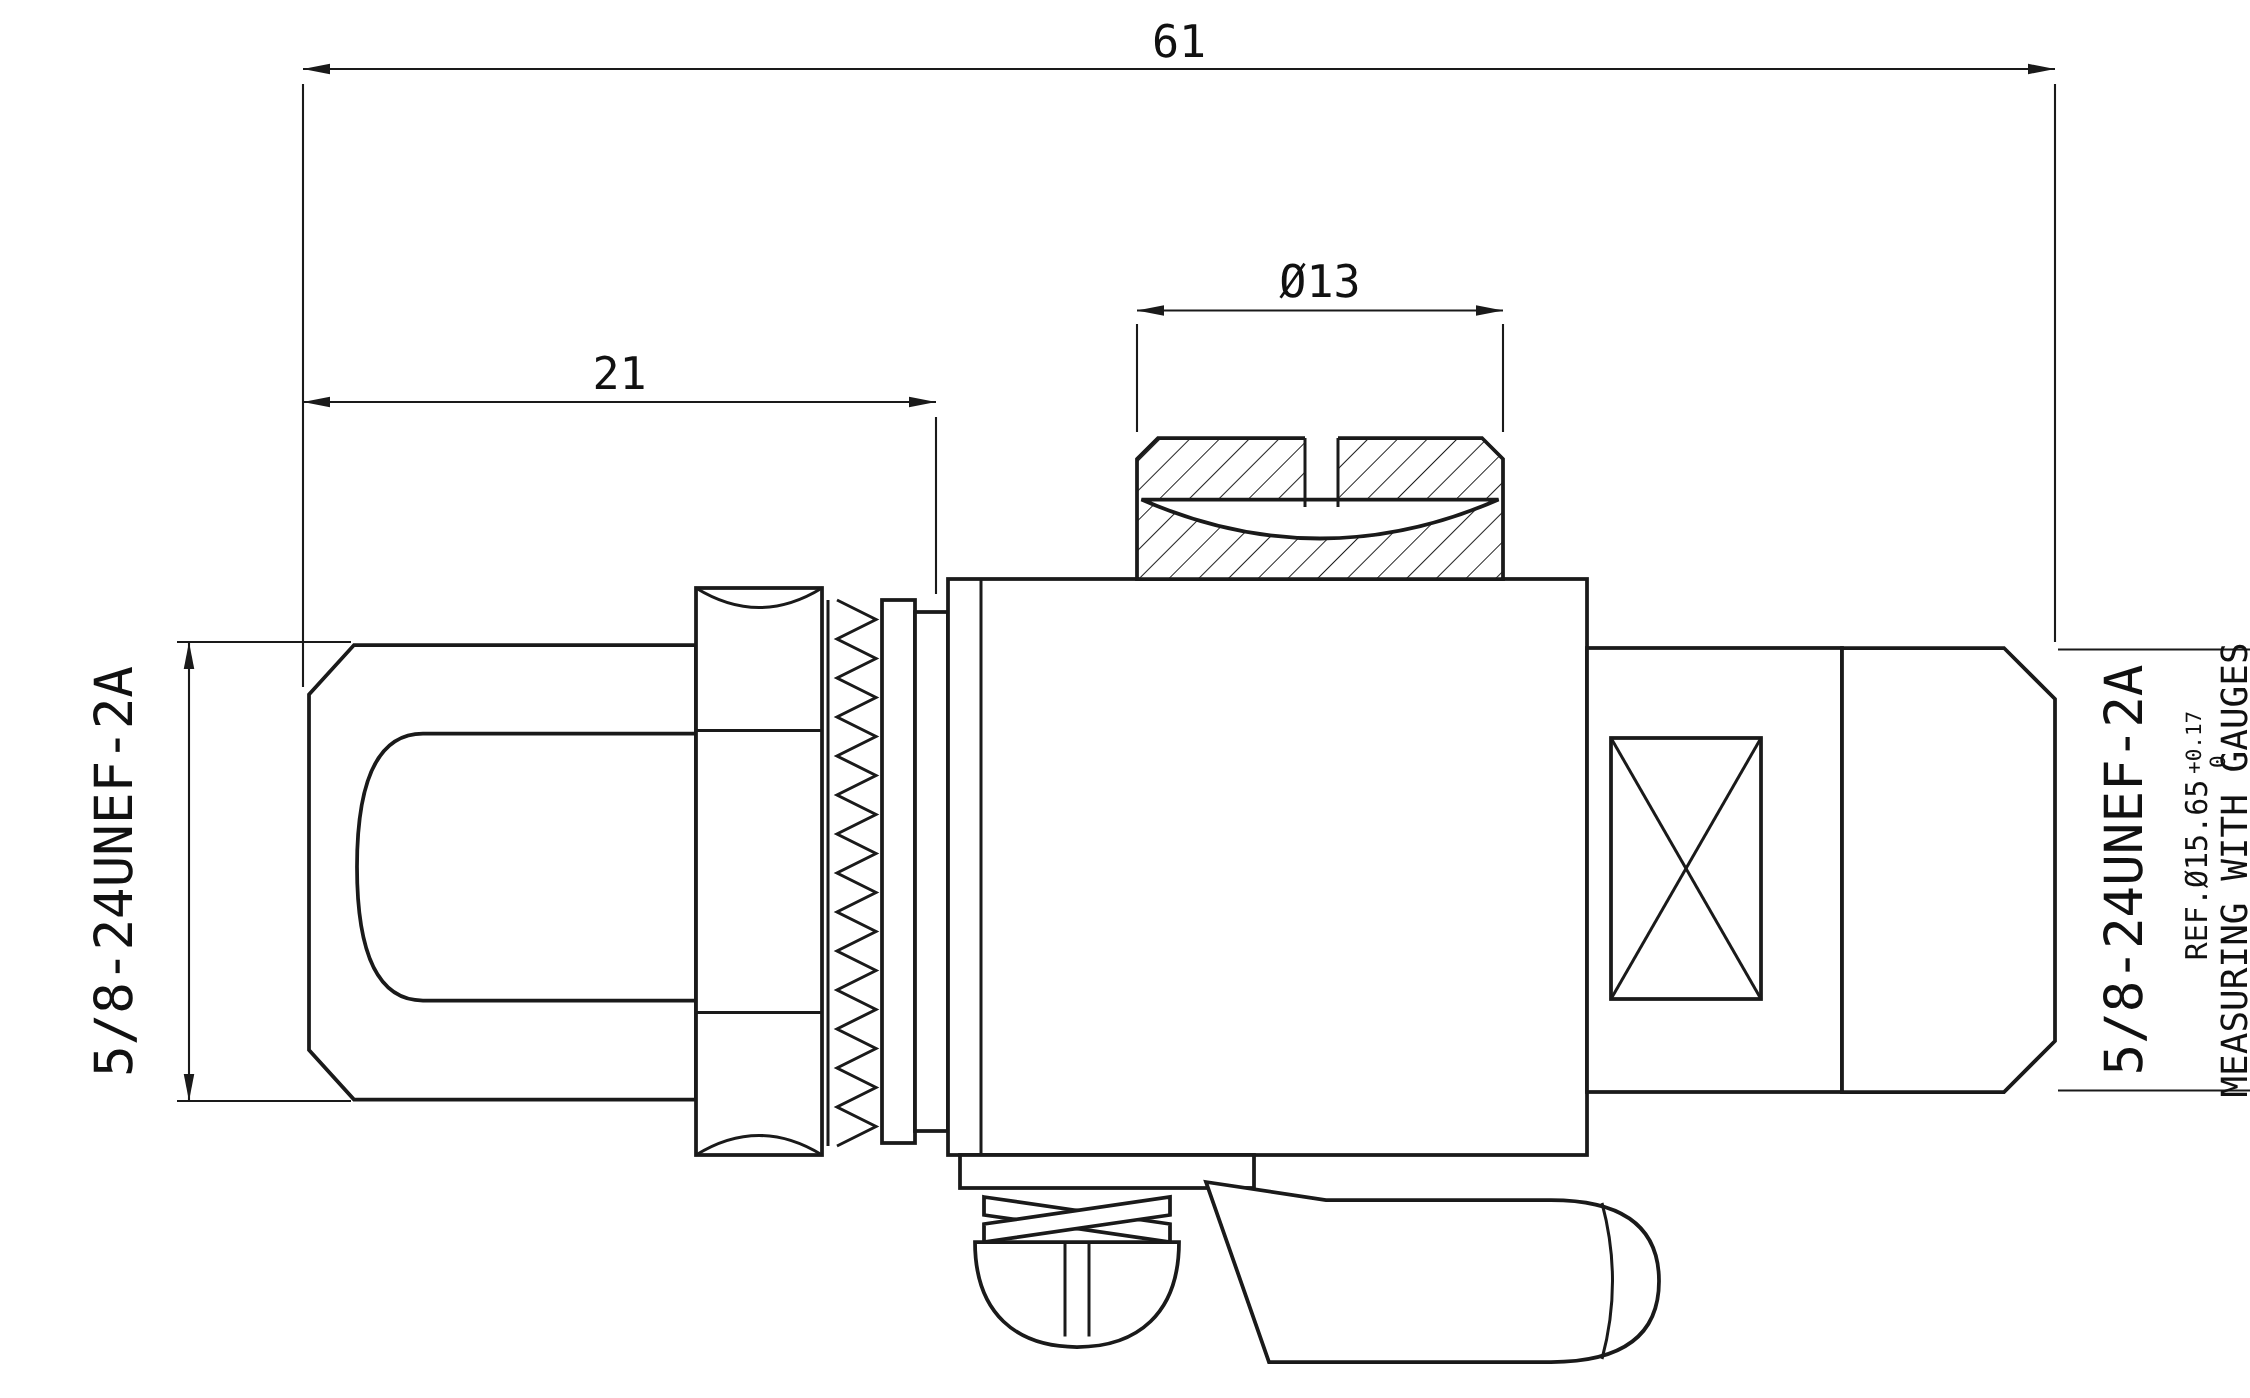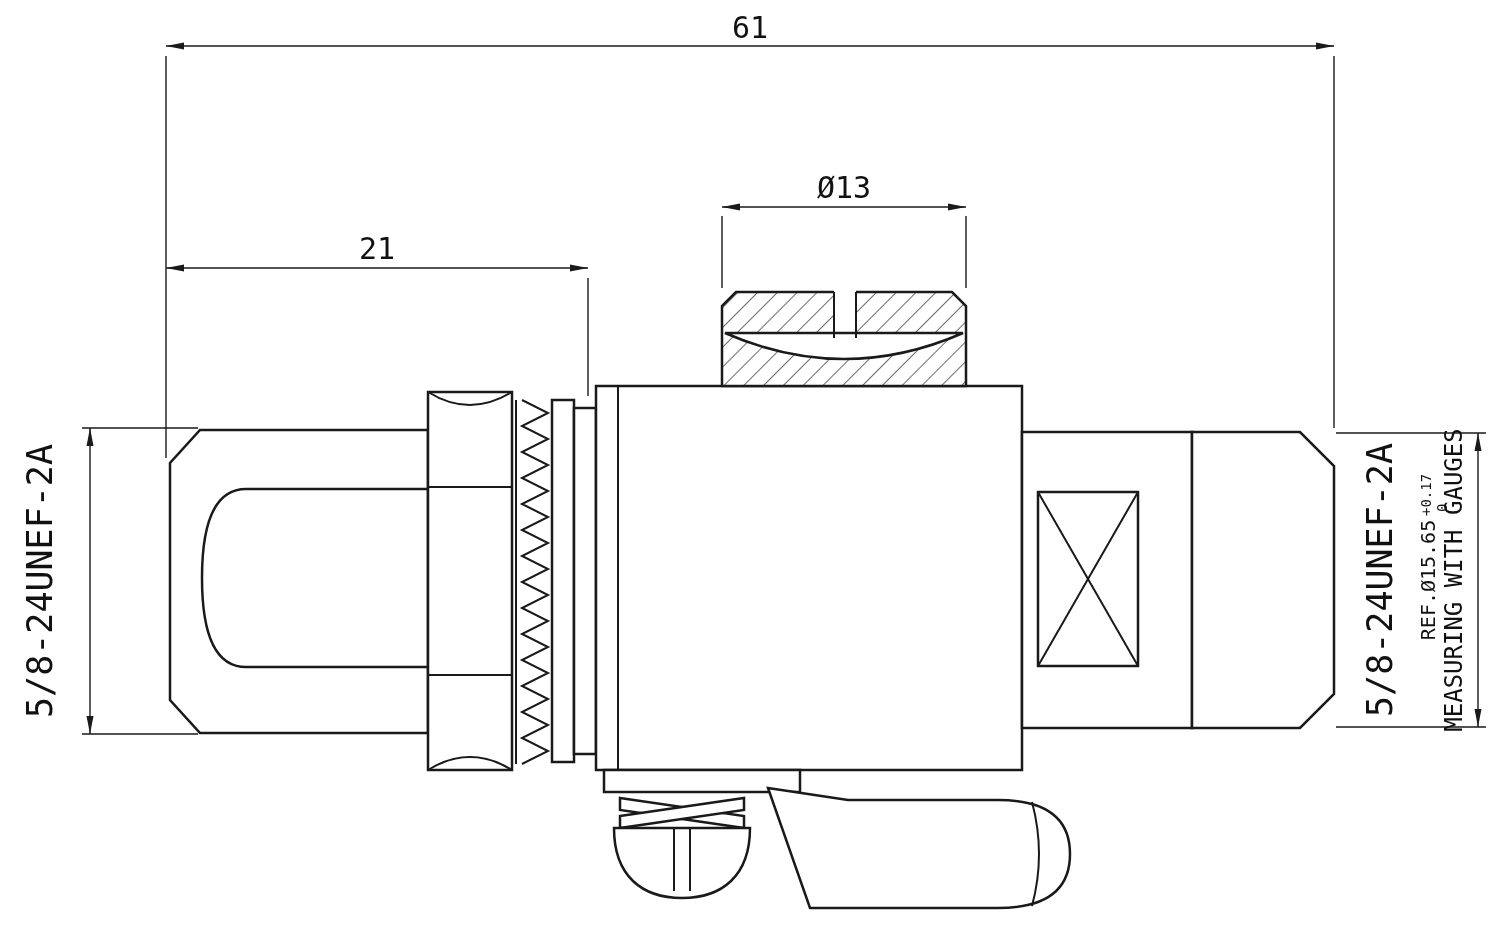--- a/index.html
+++ b/index.html
@@ -1,17 +1,17 @@
 <!DOCTYPE html>
 <html><head>
 <meta charset="utf-8">
 <style>
   html,body{margin:0;padding:0;background:#ffffff;}
   body{width:1500px;height:932px;overflow:hidden;}
-  .wrap{width:1392px;height:932px;background:#0ea5e9;}
+  .wrap{width:1392px;height:932px;background:#0ea5e9;margin-left:36px;}
   svg{display:block;}
   .outline{fill:#ffffff;stroke:#1a1a1a;stroke-width:2.5;}
   .heavy{fill:none;stroke:#1a1a1a;stroke-width:2.5;}
   .thin{fill:none;stroke:#1a1a1a;stroke-width:2;}
   .dim{fill:none;stroke:#1a1a1a;stroke-width:1.4;}
   .arr{fill:#1a1a1a;stroke:none;}
   .dimtext{font-family:"DejaVu Sans Mono","Liberation Mono",monospace;fill:#111111;}
 </style>
 </head>
 <body>

